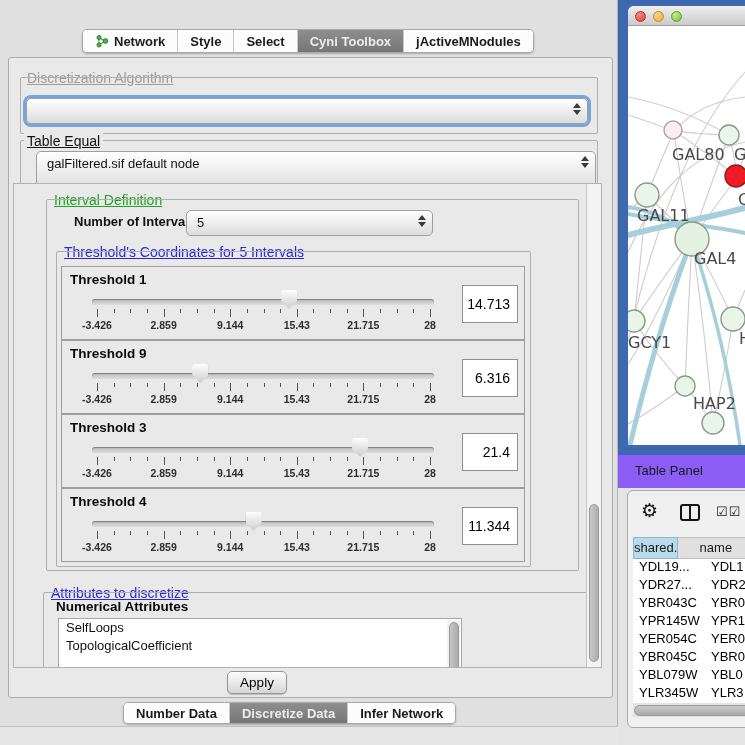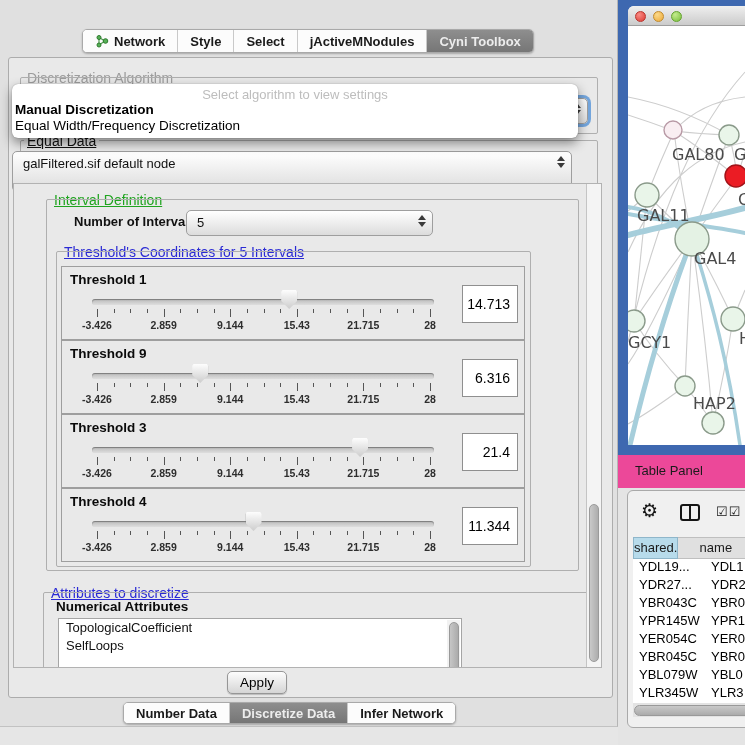--- a/index.html
+++ b/index.html
@@ -49,21 +49,21 @@
 
   
   .popup { position:absolute; left:12px; top:84px; width:566px; height:54px; background:#FFFFFF;
     border-radius:6px; box-shadow:0 5px 12px rgba(0,0,0,.45), 0 0 1px rgba(0,0,0,.4); z-index:30; }
   .popup .hint { position:absolute; left:0; right:0; top:3px; text-align:center; font-size:13px; color:#BDBDBD; }
   .popup .opt1 { position:absolute; left:3px; top:18px; font-size:13.5px; font-weight:bold; color:#000; white-space:nowrap; }
   .popup .opt2 { position:absolute; left:3px; top:34px; font-size:13.5px; color:#000; white-space:nowrap; }
 
   .td-label { left:24px; top:133px; color:#111; z-index:5; }
   .td-group { left:20px; top:140px; width:578px; height:45px; }
-  .td-combo { left:12px; top:151px; width:560px; height:41px; }
+  .td-combo { left:36px; top:151px; width:560px; height:41px; }
 
   
   .viewport { position:absolute; left:13px; top:183px; width:589px; height:485px;
     border:1px solid #B2B2B2; background:#E9E9E9; overflow:hidden; }
   .vscroll { position:absolute; right:0; top:0; width:15px; height:100%;
     background:#F4F4F4; border-left:1px solid #C4C4C4; }
   .vscroll .vthumb { position:absolute; left:2px; top:320px; width:10px; height:158px;
     background:linear-gradient(90deg,#C9C9C9,#ADADAD); border:1px solid #9A9A9A; border-radius:6px; }
 
   .int-label { left:37px; top:8px; color:#1FA41F; }
@@ -114,21 +114,21 @@
   .mac-window { position:absolute; left:10px; top:6px; width:117px; height:439px;
     background:#FFF; border-radius:6px 0 0 0; overflow:hidden; }
   .mac-titlebar { position:absolute; left:0; top:0; width:100%; height:20px;
     background:linear-gradient(#EFEFEF,#CBCBCB); border-bottom:1px solid #9E9E9E; }
   .light { position:absolute; top:4.5px; width:11px; height:11px; border-radius:50%; }
   .light.red { left:7px; background:radial-gradient(circle at 35% 30%,#F98B85,#DC3B34); border:1px solid #B8342E; }
   .light.yellow { left:25px; background:radial-gradient(circle at 35% 30%,#FBD98A,#EDA938); border:1px solid #C08A2D; }
   .light.green { left:43px; background:radial-gradient(circle at 35% 30%,#C4EC8E,#79BD3C); border:1px solid #64A230; }
   .net-canvas { position:absolute; left:0; top:21px; width:117px; height:418px; }
 
-  .tp-bar { position:absolute; left:0; top:455px; width:127px; height:33px; background:#ec4899; }
+  .tp-bar { position:absolute; left:0; top:455px; width:127px; height:33px; background:#8b5cf6; }
   .tp-title { position:absolute; left:17px; top:8px; font-size:13px; color:#1B1B1B; }
   .tp-panel { position:absolute; left:9px; top:490px; width:130px; height:238px;
     background:#F0F0F0; border:1px solid #A9A9A9; border-radius:6px 0 0 6px; }
   .gear { position:absolute; left:13px; top:8px; font-size:19px; color:#141414; }
   .col-icon { position:absolute; left:52px; top:13px; width:20px; height:17px;
     border:2px solid #141414; border-radius:3px; }
   .col-icon::after { content:""; position:absolute; left:7px; top:0; width:2px; height:13px; background:#141414; }
   .checks { position:absolute; left:88px; top:13px; font-size:13px; color:#141414; letter-spacing:1px; }
 
   .tbl { position:absolute; left:5px; top:46px; width:125px; height:166px; background:#FFF; overflow:hidden; }
@@ -165,54 +165,49 @@
           <circle cx="10.5" cy="7" r="2.3" fill="#55B055" stroke="#2F7A2F"></circle>
         </svg>
         <span>Network</span>
       </div>
       <div class="seg">
           <span>Style</span>
         </div>
       <div class="seg">
           <span>Select</span>
         </div>
+      <div class="seg sel">
+          <span>Cyni Toolbox</span>
+        </div>
       <div class="seg">
           <span>jActiveMNodules</span>
-        </div>
-      <div class="seg sel">
-          <span>Cyni Toolbox</span>
         </div>
     </div>
 
     <div class="outer-panel"></div>
 
     <span class="group-label disc-label">Discretization Algorithm</span>
     <div class="group disc-group"></div>
     <div class="combo algo-combo">
       <span class="stepper">
           <i class="up"></i>
           <i class="dn"></i>
         </span>
     </div>
 
-    <span class="group-label td-label">Equal Data</span>
+    <span class="group-label td-label">Table Equal</span>
     <div class="group td-group"></div>
     <div class="combo td-combo">
       <span class="cv">galFiltered.sif default node</span>
       <span class="stepper">
           <i class="up"></i>
           <i class="dn"></i>
         </span>
     </div>
 
-    <div class="popup">
-      <div class="hint">Select algorithm to view settings</div>
-      <div class="opt1">Manual Discretization</div>
-      <div class="opt2">Equal Width/Frequency Discretization</div>
-    </div>
 
     <div class="viewport">
 
       <span class="group-label int-label">Interval Definition</span>
       <div class="group int-group"></div>
 
       <span class="ni-label">Number of Intervals</span>
       <div class="combo ni-combo">
         <span class="cv">5</span>
         <span class="stepper">
@@ -370,22 +365,22 @@
             <span style="left: 80%;">21.715</span>
             <span style="left: 100%;">28</span>
           </div>
         <div class="val">11.344</div>
       </div>
 
       <span class="group-label attr-label">Attributes to discretize</span>
       <div class="group attr-group"></div>
       <span class="num-label">Numerical Attributes</span>
       <div class="listbox">
+        <div class="li">SelfLoops</div>
         <div class="li">TopologicalCoefficient</div>
-        <div class="li">SelfLoops</div>
         <div class="list-vscroll">
             <div class="vthumb"></div>
           </div>
       </div>
 
       <div class="vscroll">
           <div class="vthumb"></div>
         </div>
     </div>
 

